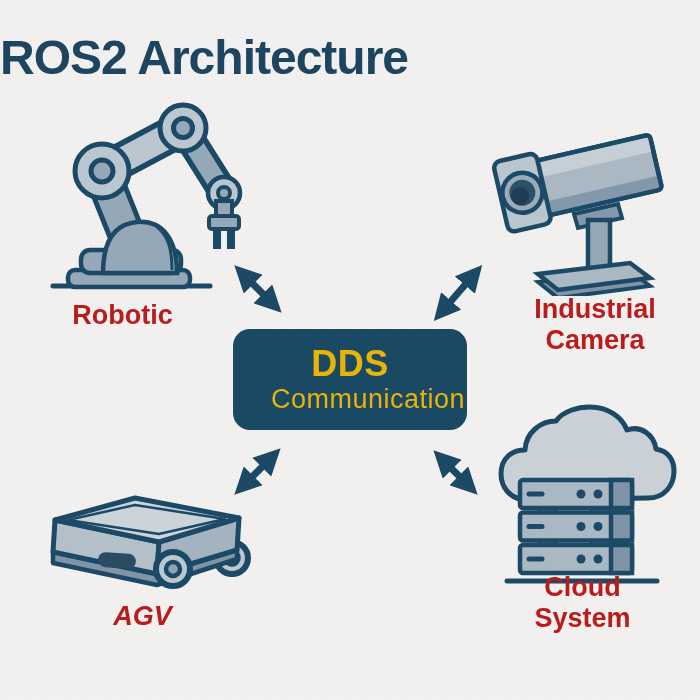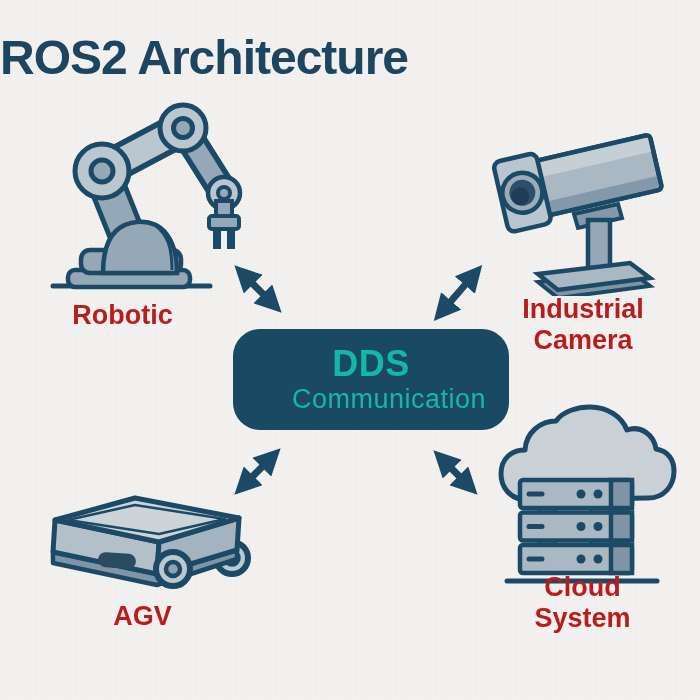--- a/index.html
+++ b/index.html
@@ -23,24 +23,24 @@
   .node{position:absolute;}
   .node svg{display:block;}
   .label{
     position:absolute;text-align:center;
     font-size:27px;line-height:31px;font-weight:700;
     color:#b91c1c;letter-spacing:0px;
   }
   .label span{display:block;}
   .label span:empty{display:none;}
   .center-box{
-    position:absolute;left:233px;top:329px;width:276px;height:101px;
-    background:#1a4963;border-radius:27px;
+    position:absolute;left:233px;top:329px;width:234px;height:101px;
+    background:#1a4963;border-radius:17px;
     display:flex;flex-direction:column;align-items:center;justify-content:center;
-    color:#14b8a6;
+    color:#eab308;
   }
   .center-box .l1{font-size:36px;font-weight:700;letter-spacing:.5px;line-height:40px;}
   .center-box .l2{font-size:27px;font-weight:400;letter-spacing:.5px;line-height:31px;margin-left:36px;}
   .arrows{position:absolute;left:0;top:0;}
 </style>
 </head>
 <body>
 
 <div class="bg-texture"></div>
 
@@ -86,21 +86,21 @@
       <rect x="42" y="38" width="131" height="15" fill="#c6cfd6"></rect>
       <rect x="42" y="78" width="131" height="12" fill="#8399ab"></rect>
       <rect x="40" y="36" width="135" height="56" rx="4" fill="none" stroke="#1c4a66" stroke-width="4.5"></rect>
       <rect x="16" y="28" width="44" height="72" rx="7" fill="#b9c5cf" stroke="#1c4a66" stroke-width="4.5"></rect>
       <circle cx="38" cy="64" r="20" fill="#9aacb9" stroke="#1c4a66" stroke-width="4.5"></circle>
       <circle cx="38" cy="64" r="13" fill="#2e4f68"></circle>
       <circle cx="35" cy="67" r="9" fill="#1f3e56"></circle>
     </g>
   </svg>
 </div>
-<div class="label" style="left:493px;top:294px;width:180px;">
+<div class="label" style="left:505px;top:294px;width:180px;">
   <span>Industrial</span>
   <span>Camera</span>
 </div>
 
 <div class="center-box">
   <div class="l1">DDS</div>
   <div class="l2">Communication</div>
 </div>
 
 <div class="node" style="left:38px;top:468px;">
@@ -110,21 +110,21 @@
     <polygon points="15,84 15,95 119,117 199,91 199,82 119,106" fill="#7f95a7" stroke="#1c4a66" stroke-width="4.5" stroke-linejoin="round"></polygon>
     <polygon points="17,52 121,74 119,106 15,84" fill="#b3c0ca" stroke="#1c4a66" stroke-width="5" stroke-linejoin="round"></polygon>
     <polygon points="121,74 201,50 199,82 119,106" fill="#a3b3bf" stroke="#1c4a66" stroke-width="5" stroke-linejoin="round"></polygon>
     <polygon points="17,52 97,30 201,50 121,74" fill="#ccd4da" stroke="#1c4a66" stroke-width="5" stroke-linejoin="round"></polygon>
     <polygon points="30,52 97,37 187,51 121,66" fill="none" stroke="#1c4a66" stroke-width="2.5" stroke-linejoin="round"></polygon>
     <rect x="60" y="85" width="38" height="15" rx="7.5" fill="#2b4b61" transform="rotate(4 79 92)"></rect>
     <circle cx="135" cy="101" r="17" fill="#bcc8d0" stroke="#1c4a66" stroke-width="6"></circle>
     <circle cx="135" cy="101" r="7" fill="#8fa3b2" stroke="#1c4a66" stroke-width="4.5"></circle>
   </svg>
 </div>
-<div class="label" style="left:60px;top:601px;width:165px;">
+<div class="label" style="left:60px;top:601px;width:165px;font-style:italic;">
   <span>AGV</span>
 
 </div>
 
 <div class="node" style="left:495px;top:400px;">
   <svg width="185" height="190" viewBox="0 0 185 190">
     <path d="M33,100 C14,100 6,86 6,74 C6,58 17,50 30,50 C31,32 46,21 61,21 C68,11 83,7 95,7 C113,7 127,17 132,30 C146,25 159,35 161,49 C174,51 179,61 179,71 C179,86 169,98 153,98 Z" fill="#c9d1d7" stroke="#1c4a66" stroke-width="5" stroke-linejoin="round"></path>
     <rect x="44" y="104" width="16" height="12" fill="#7f95a7" stroke="#1c4a66" stroke-width="3.5"></rect>
     <rect x="96" y="104" width="26" height="12" fill="#7f95a7" stroke="#1c4a66" stroke-width="3.5"></rect>
     <rect x="44" y="136" width="16" height="12" fill="#7f95a7" stroke="#1c4a66" stroke-width="3.5"></rect>

